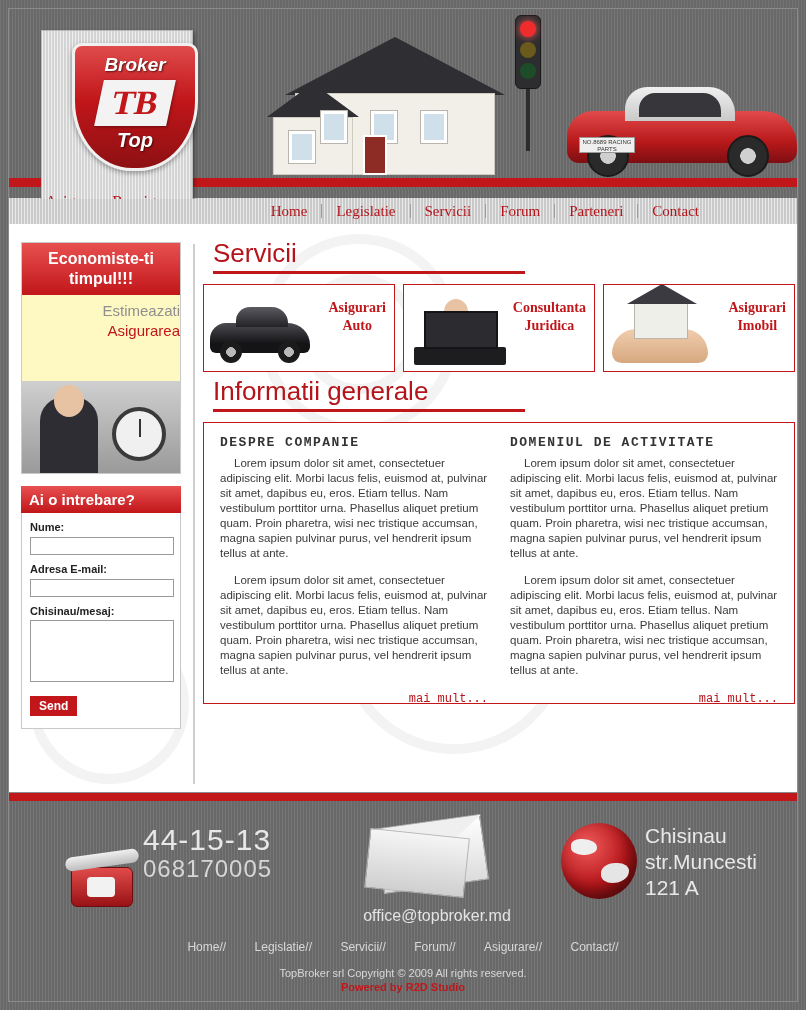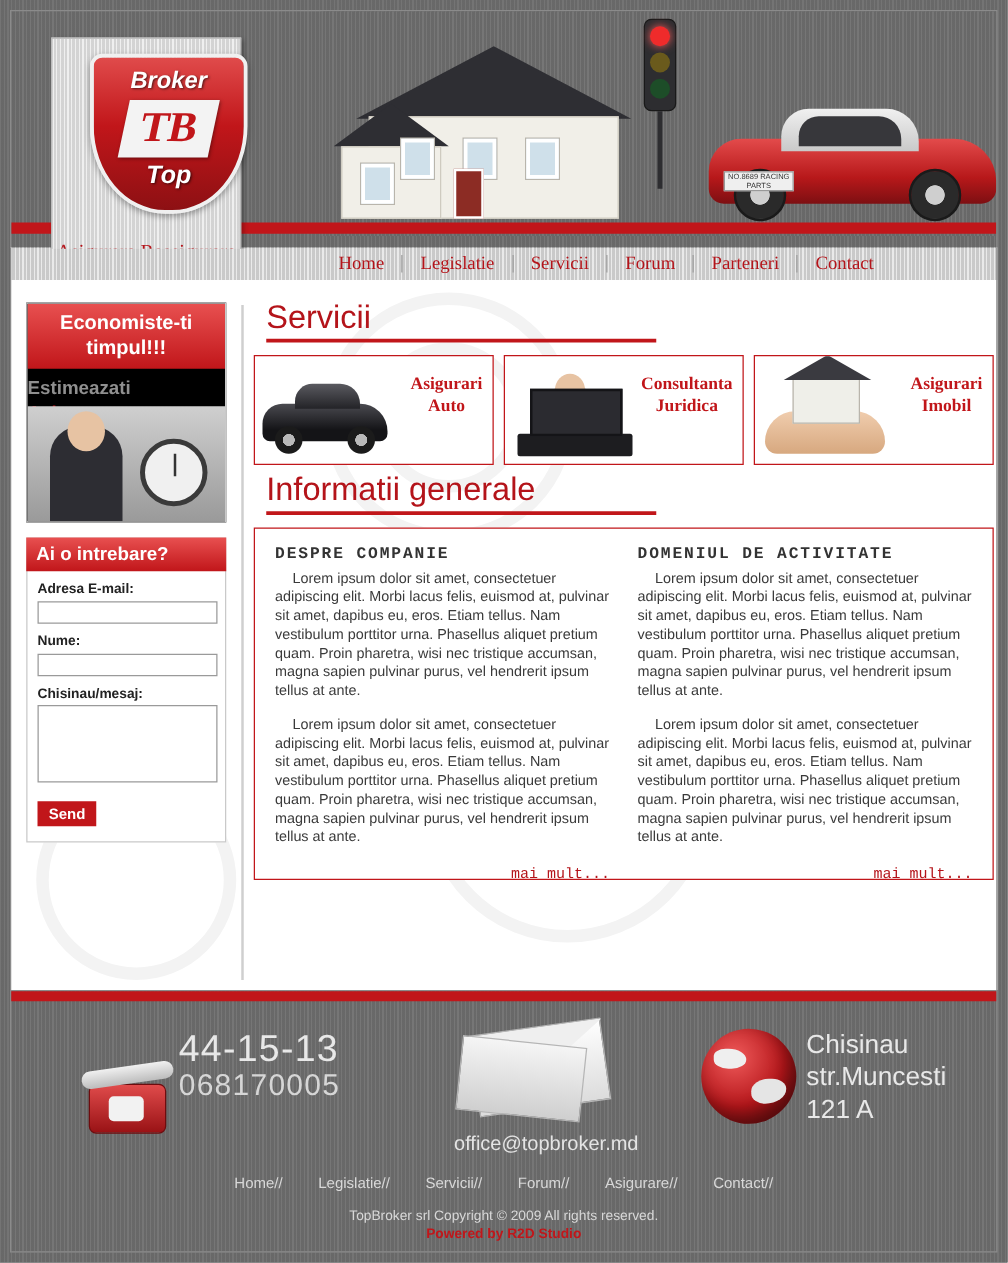--- a/index.html
+++ b/index.html
@@ -171,30 +171,30 @@
   .wm { position:absolute; border: 10px solid #f3f3f3; border-radius: 50%; }
   .wm.a { width: 200px; height: 200px; left: 250px; top: 10px; }
   .wm.b { width: 120px; height: 120px; left: 290px; top: 50px; }
   .wm.c { width: 230px; height: 230px; left: 330px; top: 300px; }
   .wm.d { width: 130px; height: 130px; left: 380px; top: 350px; }
   .wm.e { width: 160px; height: 160px; left: 20px; top: 400px; }
 
   
   .left-col { position: absolute; left: 12px; top: 18px; width: 166px; }
   .promo {
-    width: 160px; height: 176px; border:1px solid #c9c9c9; background:#000000;
+    width: 160px; height: 232px; border:1px solid #c9c9c9; background:#fef9c3;
     overflow:hidden; position:relative;
   }
   .promo .band {
     background: linear-gradient(180deg,#e85050 0%, #c1161a 100%);
     color:#fff; font-weight:bold; font-size:16px; text-align:center;
     padding: 6px 4px; line-height: 20px;
   }
   .promo .sub {
-    color:#8f8f8f; font-size:15px; font-weight:bold; text-align:left;
+    color:#8f8f8f; font-size:15px; font-weight:normal; text-align:right;
     padding-top: 6px; line-height: 20px;
   }
   .promo .sub .red { color:#c1161a; display:block; }
   .promo .photo {
     position:absolute; left:0; right:0; bottom:0; height: 92px;
     background: linear-gradient(180deg,#cfcfcf 0%, #9a9a9a 100%);
   }
   .promo .man {
     position:absolute; left: 18px; bottom: 0; width: 58px; height: 76px;
     background:#2d2d33; border-radius: 24px 24px 0 0;
@@ -489,25 +489,25 @@
         <div class="photo">
           <div class="man"></div>
           <div class="head"></div>
           <div class="clock"></div>
         </div>
       </div>
 
       <div class="ask">
         <div class="title">Ai o intrebare?</div>
         <div class="f">
+          <label>Nume:</label>
+          <input type="text" placeholder="" style="">
+        </div>
+        <div class="f">
           <label>Adresa E-mail:</label>
-          <input type="text" placeholder="" style="">
-        </div>
-        <div class="f">
-          <label>Nume:</label>
           <input type="text" placeholder="" style="">
         </div>
         <div class="f">
           <label>Chisinau/mesaj:</label>
           <textarea placeholder="" style=""></textarea>
         </div>
         <button class="send">Send</button>
       </div>
     </div>
 

